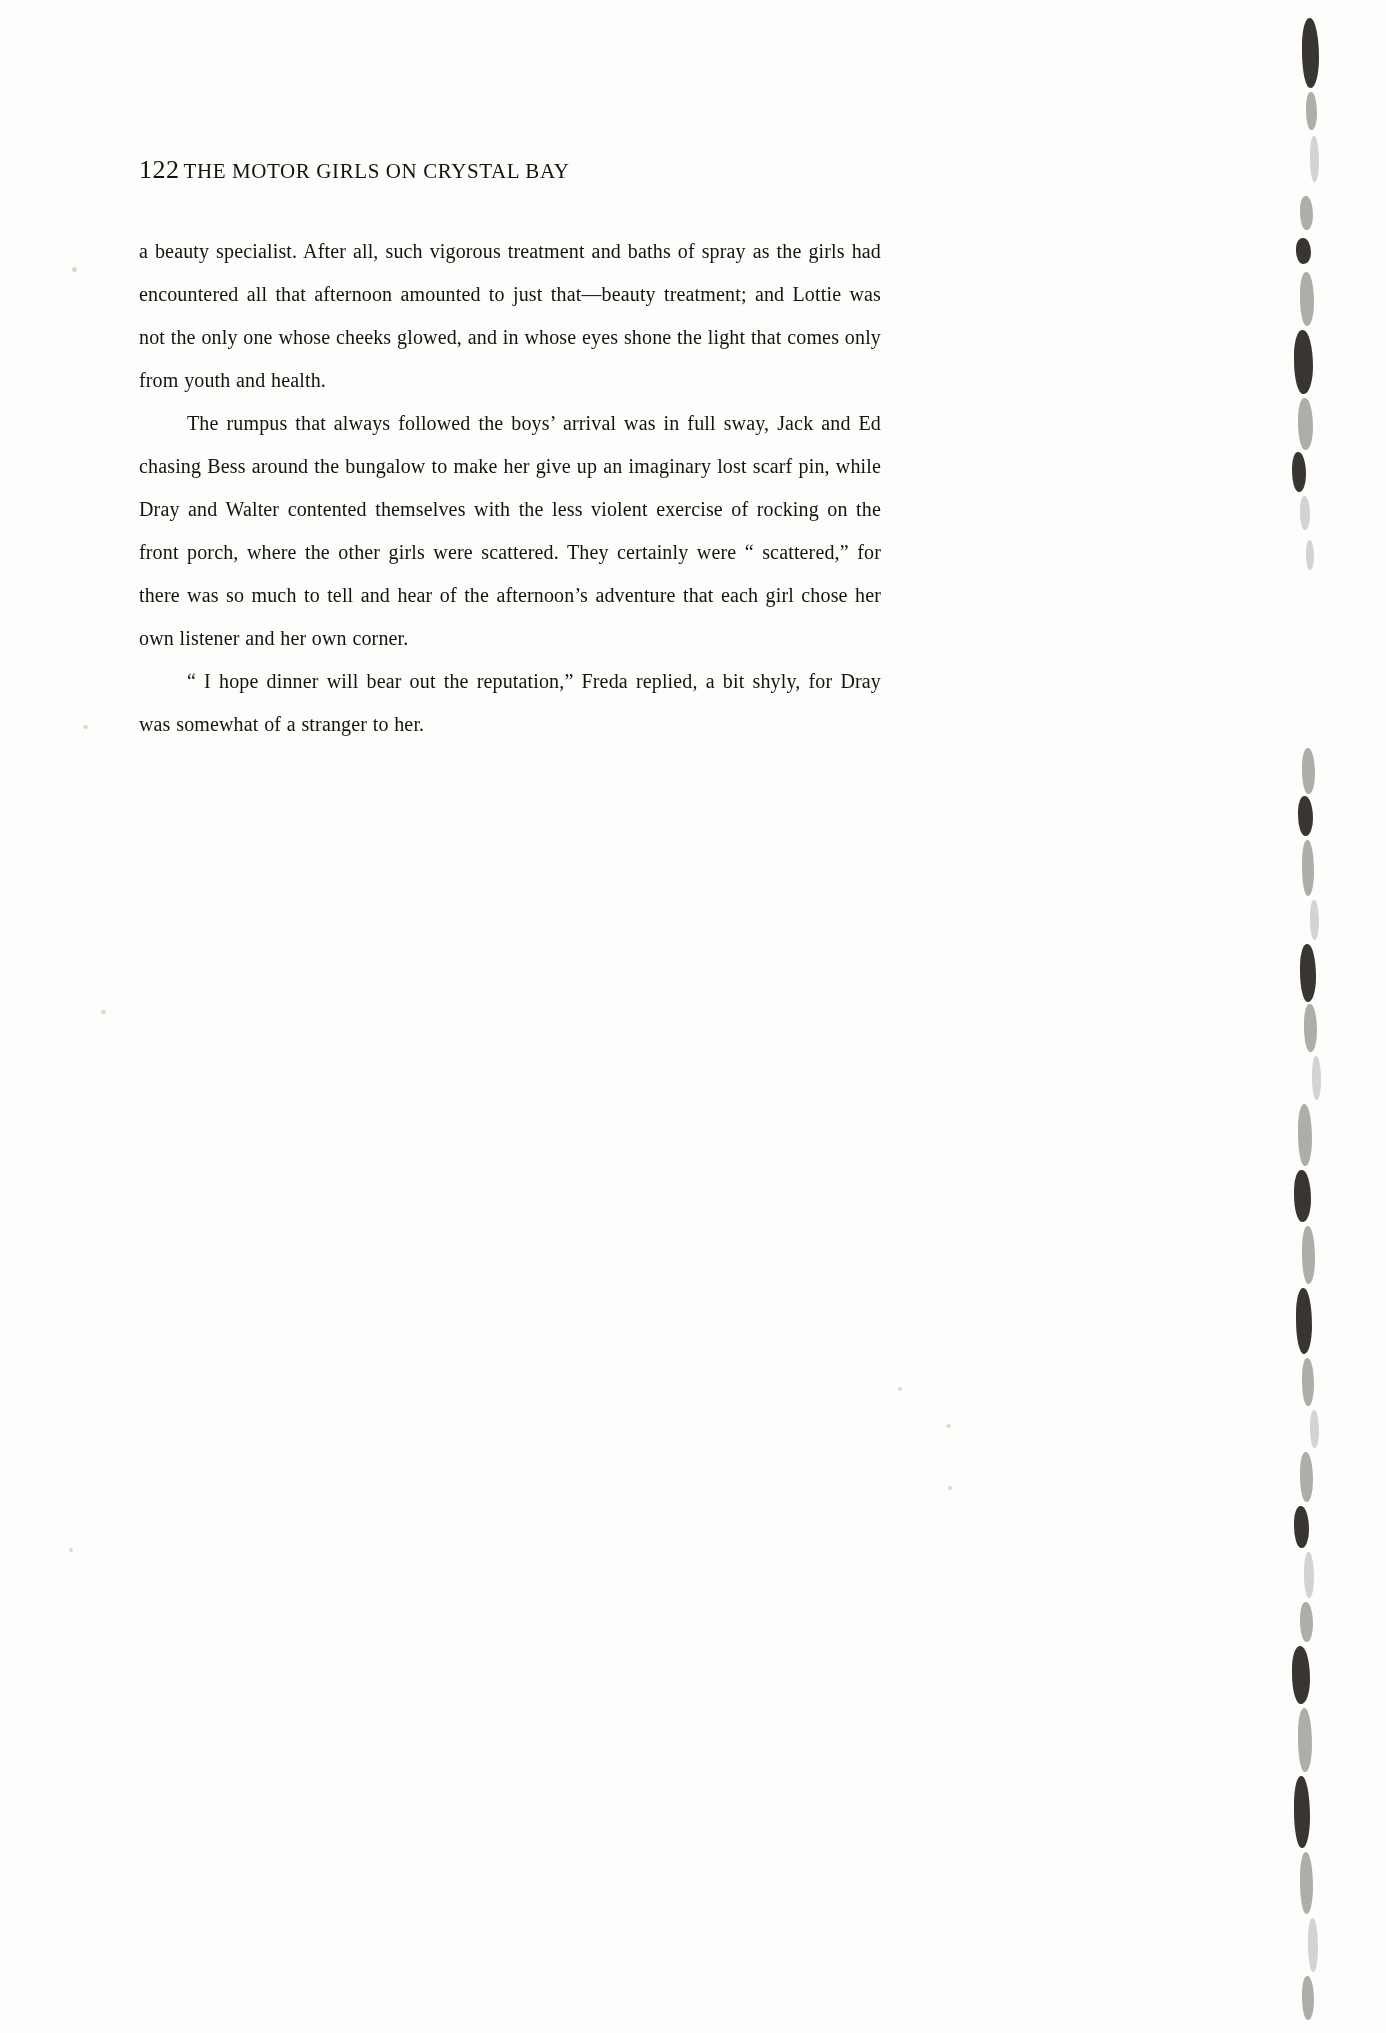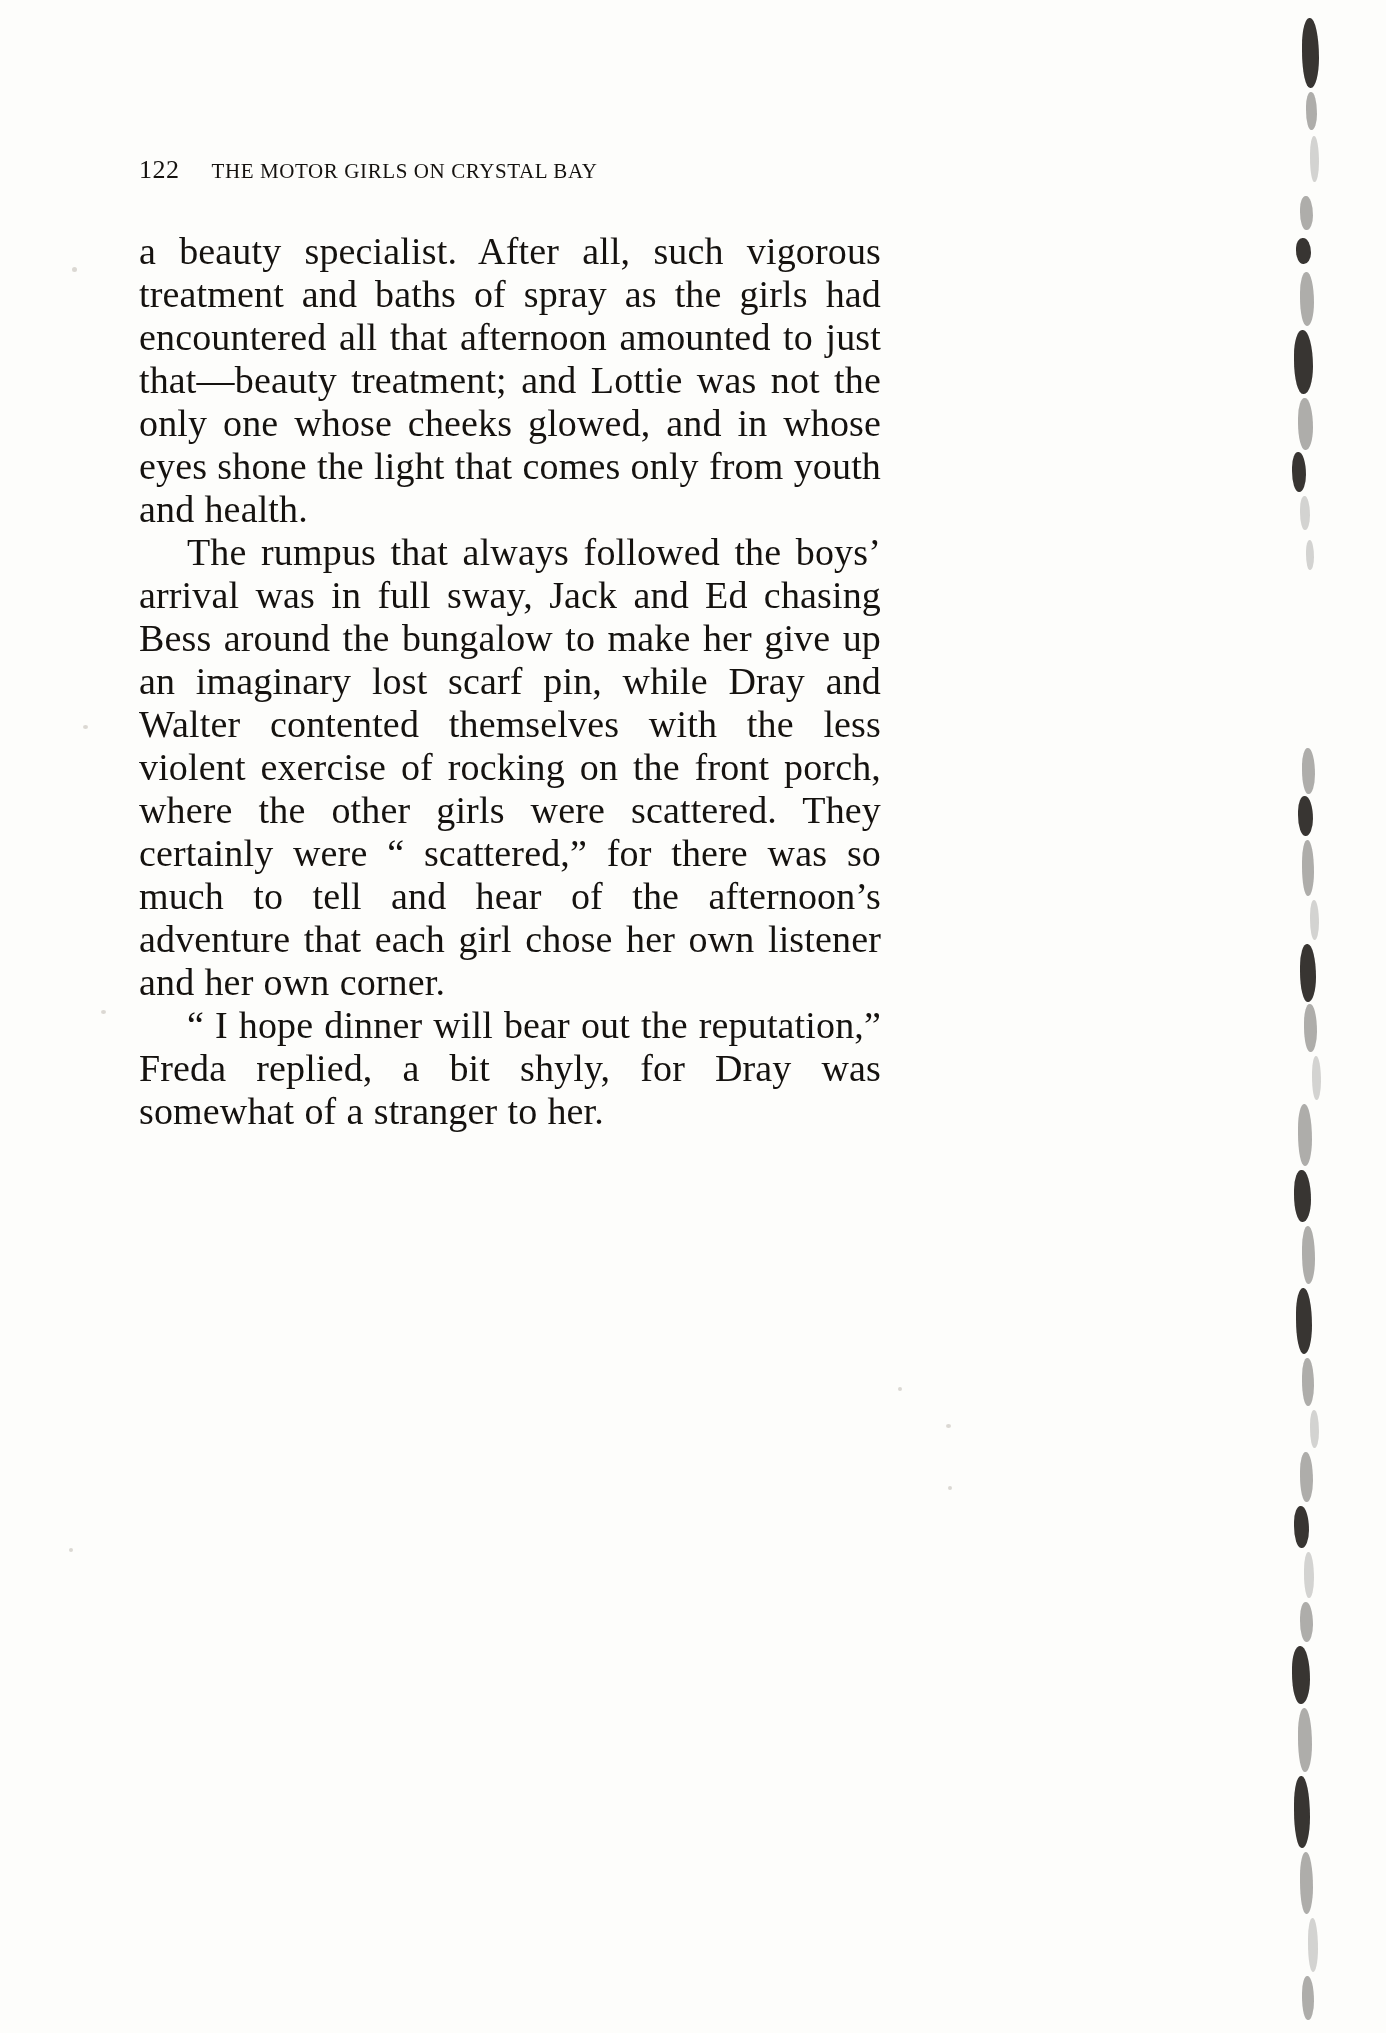--- a/index.html
+++ b/index.html
@@ -66,29 +66,29 @@
   #running-head {
     font-size: 31.5px;
     letter-spacing: .6px;
     white-space: nowrap;
     margin: 0 0 44px 0;
     font-weight: normal;
   }
   #running-head .folio {
     font-size: 26px;
     letter-spacing: .5px;
-    margin-right: 32px;
+    margin-right: 4px;
   }
   #running-head .title {
     font-size: 21px;
   }
 
   p.para {
     margin: 0;
-    font-size: 38px;
+    font-size: 20px;
     line-height: 43px;
     text-align: justify;
     text-indent: 48px;
     letter-spacing: .15px;
     word-spacing: .5px;
     font-family: Liberation Serif, serif;
   }
   p.para.first {
     text-indent: 0;
   }

